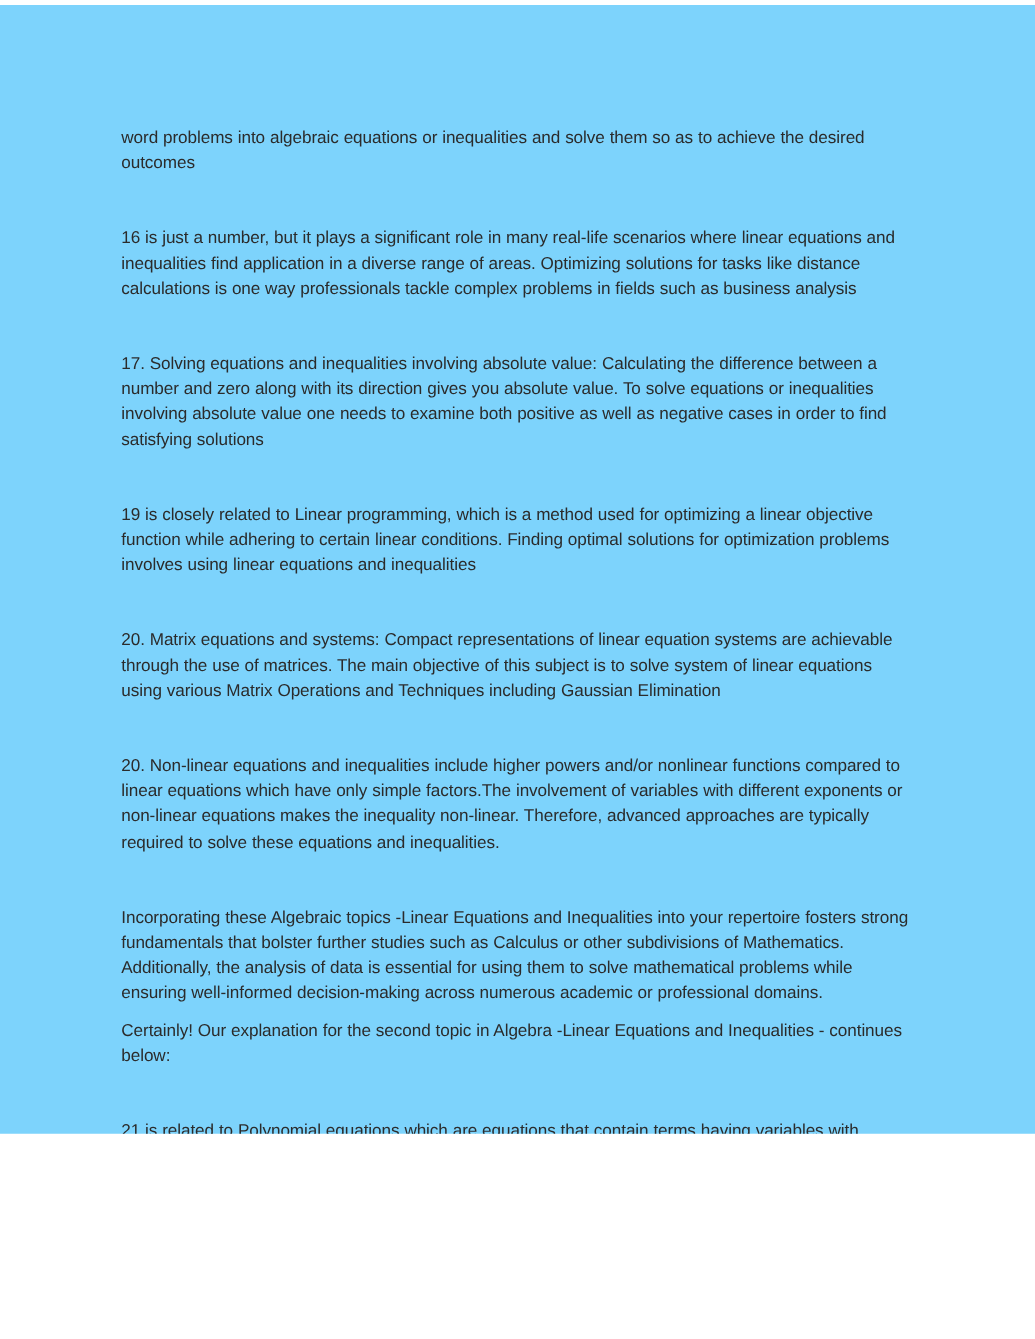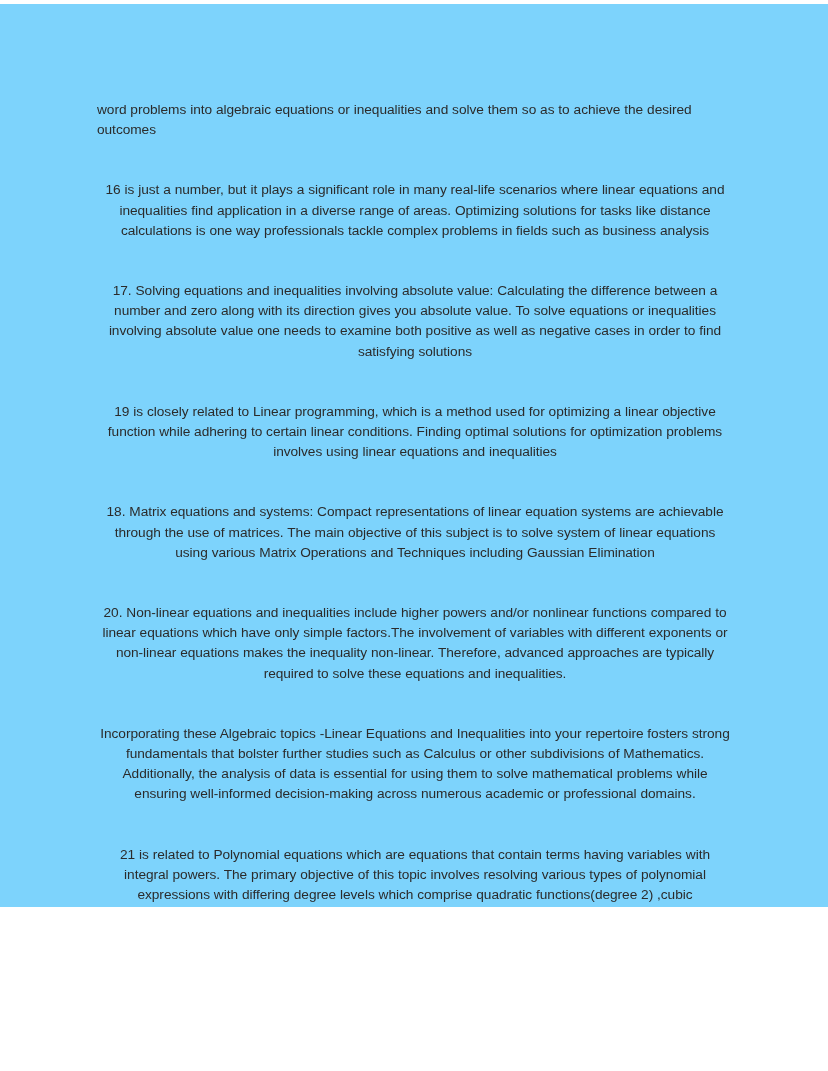--- a/index.html
+++ b/index.html
@@ -30,32 +30,33 @@
     font-size: 13.7px;
     line-height: 20.2px;
     color: #2b2b2b;
     text-align: left;
     margin: 0;
     letter-spacing: -0.05px;
     white-space: pre-wrap;
     word-spacing: 0.15px;
   }
   
-  .gap-large { margin-top: 40px; text-align: center; }
+  .gap-large { margin-top: 40px; }
   
   .gap-small { margin-top: 10px; }
   .gap-none { margin-top: 0; }
 </style>
 </head>
 <body>
 
 <div id="page">
   <div id="content">
     <p class="para gap-none">word problems into algebraic equations or inequalities and solve them so as to achieve the desired outcomes</p>
     <p class="para gap-large">16 is just a number, but it plays a significant role in many real-life scenarios where linear equations and inequalities find application in a diverse range of areas. Optimizing solutions for tasks like distance calculations is one way professionals tackle complex problems in fields such as business analysis</p>
     <p class="para gap-large">17. Solving equations and inequalities involving absolute value: Calculating the difference between a number and zero along with its direction gives you absolute value. To solve equations or inequalities involving absolute value one needs to examine both positive as well as negative cases in order to find satisfying solutions</p>
     <p class="para gap-large">19 is closely related to Linear programming, which is a method used for optimizing a linear objective function while adhering to certain linear conditions. Finding optimal solutions for optimization problems involves using linear equations and inequalities</p>
-    <p class="para gap-large">18. Matrix equations and systems: Compact representations of linear equation systems are achievable through the use of matrices. The main objective of this subject is to solve system of linear equations using various Matrix Operations and Techniques including Gaussian Elimination</p>
+    <p class="para gap-large">20. Matrix equations and systems: Compact representations of linear equation systems are achievable through the use of matrices. The main objective of this subject is to solve system of linear equations using various Matrix Operations and Techniques including Gaussian Elimination</p>
     <p class="para gap-large">20. Non-linear equations and inequalities include higher powers and/or nonlinear functions compared to linear equations which have only simple factors.The involvement of variables with different exponents or non-linear equations makes the inequality non-linear. Therefore, advanced approaches are typically required to solve these equations and inequalities.</p>
     <p class="para gap-large">Incorporating these Algebraic topics -Linear Equations and Inequalities into your repertoire fosters strong fundamentals that bolster further studies such as Calculus or other subdivisions of Mathematics. Additionally, the analysis of data is essential for using them to solve mathematical problems while ensuring well-informed decision-making across numerous academic or professional domains.</p>
+    <p class="para gap-small">Certainly! Our explanation for the second topic in Algebra -Linear Equations and Inequalities - continues below:</p>
     <p class="para gap-large">21 is related to Polynomial equations which are equations that contain terms having variables with integral powers. The primary objective of this topic involves resolving various types of polynomial expressions with differing degree levels which comprise quadratic functions(degree 2) ,cubic functions(degree3)and even higher-order polynomials</p>
   </div>
 </div>
 
 </body></html>

